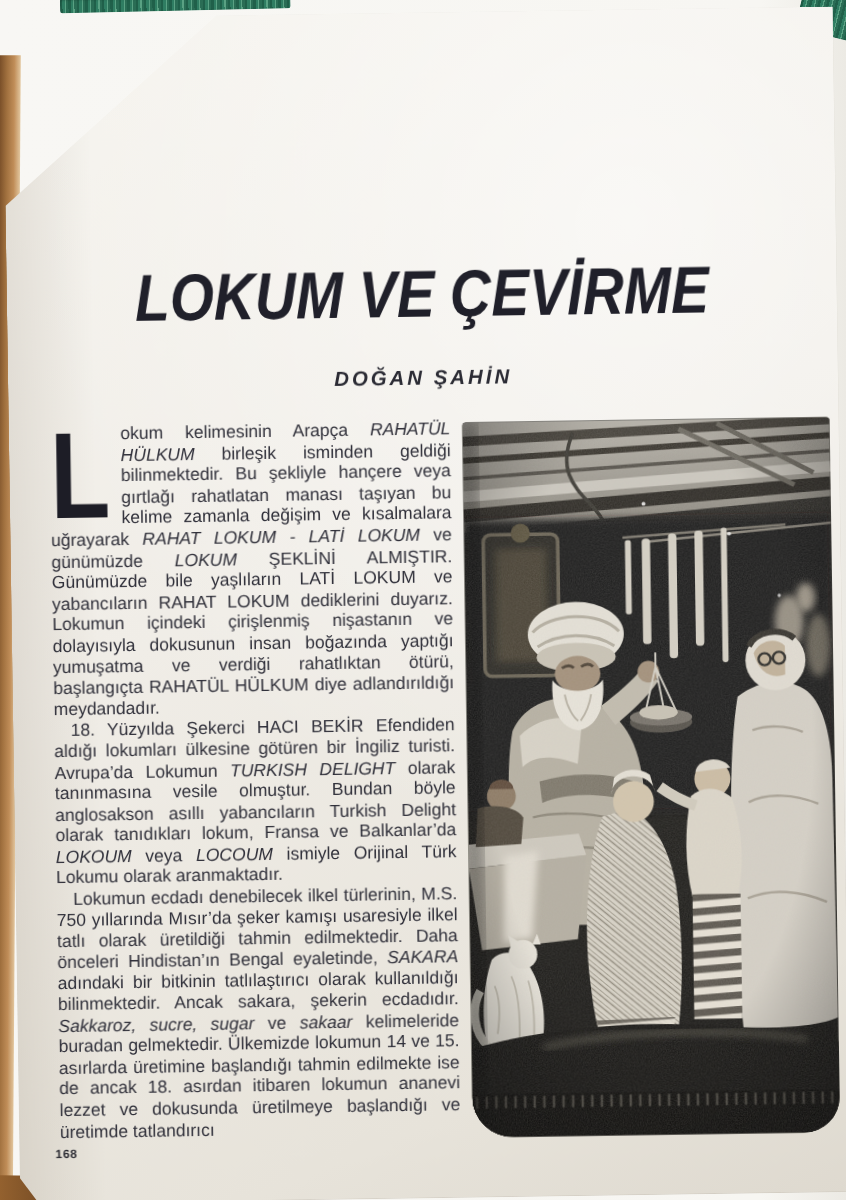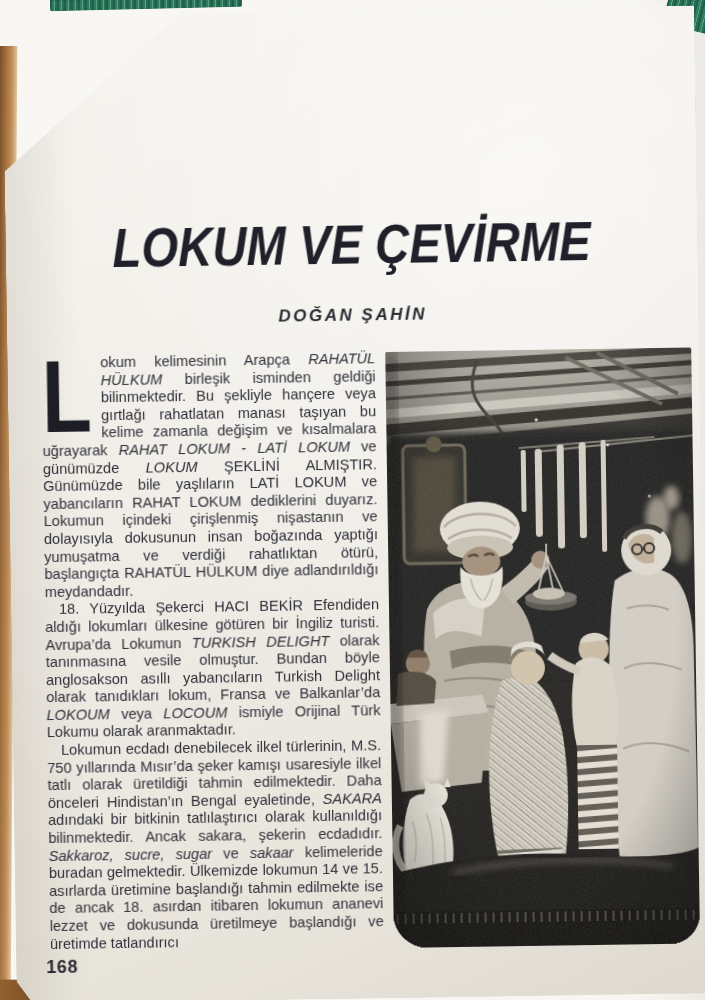--- a/index.html
+++ b/index.html
@@ -71,21 +71,21 @@
     transform:scaleX(.8);transform-origin:left top;
   }
   .illustration-frame{
     width:306px;flex:0 0 306px;height:596px;margin-top:2px;
     border-radius:3px 3px 30px 34px;overflow:hidden;position:relative;
     background:#26251f;
   }
   .illustration-frame svg{display:block;}
   .page-number{
     position:absolute;left:30px;top:942px;
-    font-size:18px;font-weight:700;letter-spacing:.6px;color:#2c2c34;
+    font-size:10px;font-weight:700;letter-spacing:.6px;color:#2c2c34;
   }
   i{font-style:italic;}
 </style>
 </head>
 <body>
 
 <div class="fabric fabric-top"></div>
 <div class="fabric fabric-corner"></div>
 <div class="spine-left"></div>
 <div class="table-strip"></div>

